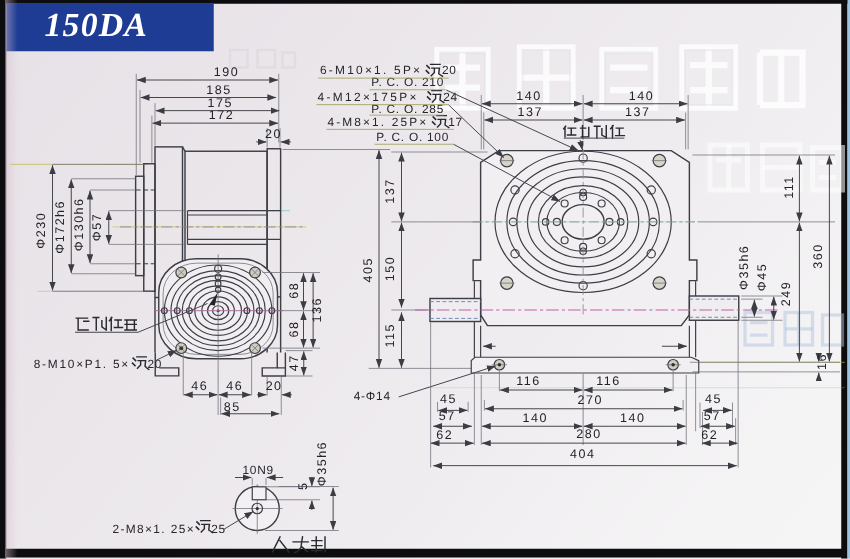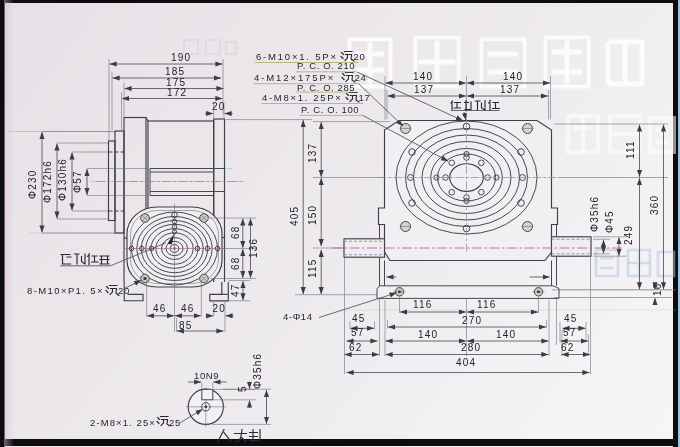--- a/index.html
+++ b/index.html
@@ -25,20 +25,23 @@
 .g{fill:none;stroke:#2a2a32;stroke-width:1.15;stroke-linecap:square}
 .w2{fill:none;stroke:rgba(176,196,224,0.5);stroke-width:2.6}
 </style></head>
 <body>
 <div id="page">
 <div class="bar" id="btop"></div>
 <div class="bar" id="bbot"></div>
 <div class="bar" id="bleft"></div>
 <div class="bar" id="bright"></div>
 <div id="bblue"></div>
+<div id="hdr">
+      <span>150DA</span>
+    </div>
 <svg width="680" height="447" viewBox="0 0 680 447">
 <defs>
 <marker id="ar" markerWidth="8" markerHeight="6" refX="7" refY="2.6" orient="auto-start-reverse" markerUnits="userSpaceOnUse">
           <path d="M0,0 L7.2,2.6 L0,5.2 z" fill="#3c3c44"></path>
         </marker>
 </defs>
 
 <g stroke="rgba(255,255,255,0.8)" stroke-width="5" fill="none">
 <rect x="350" y="40" width="40" height="46"></rect>
         <path d="M356 54h28M356 70h28M370 40v46"></path>

